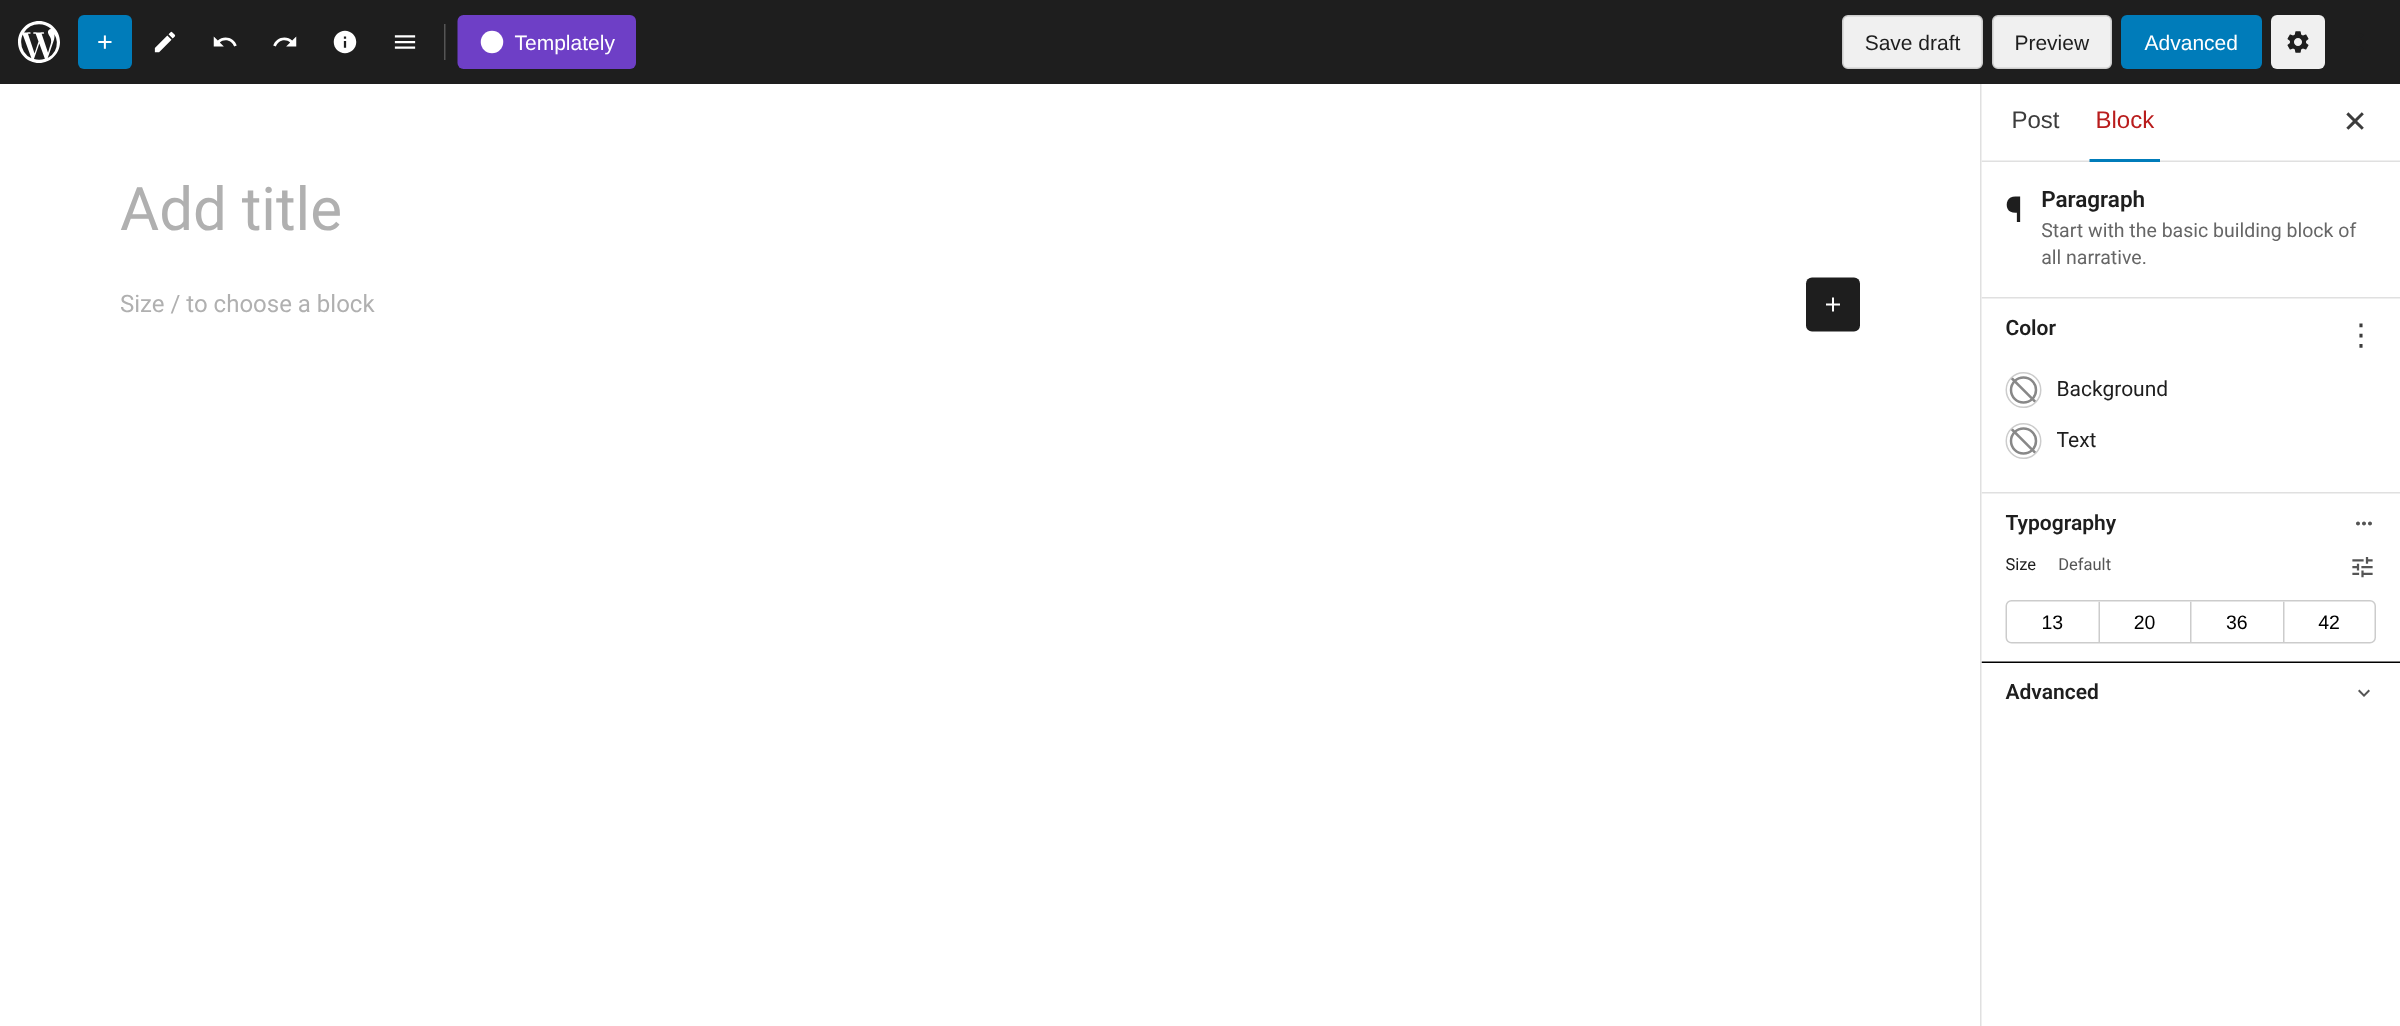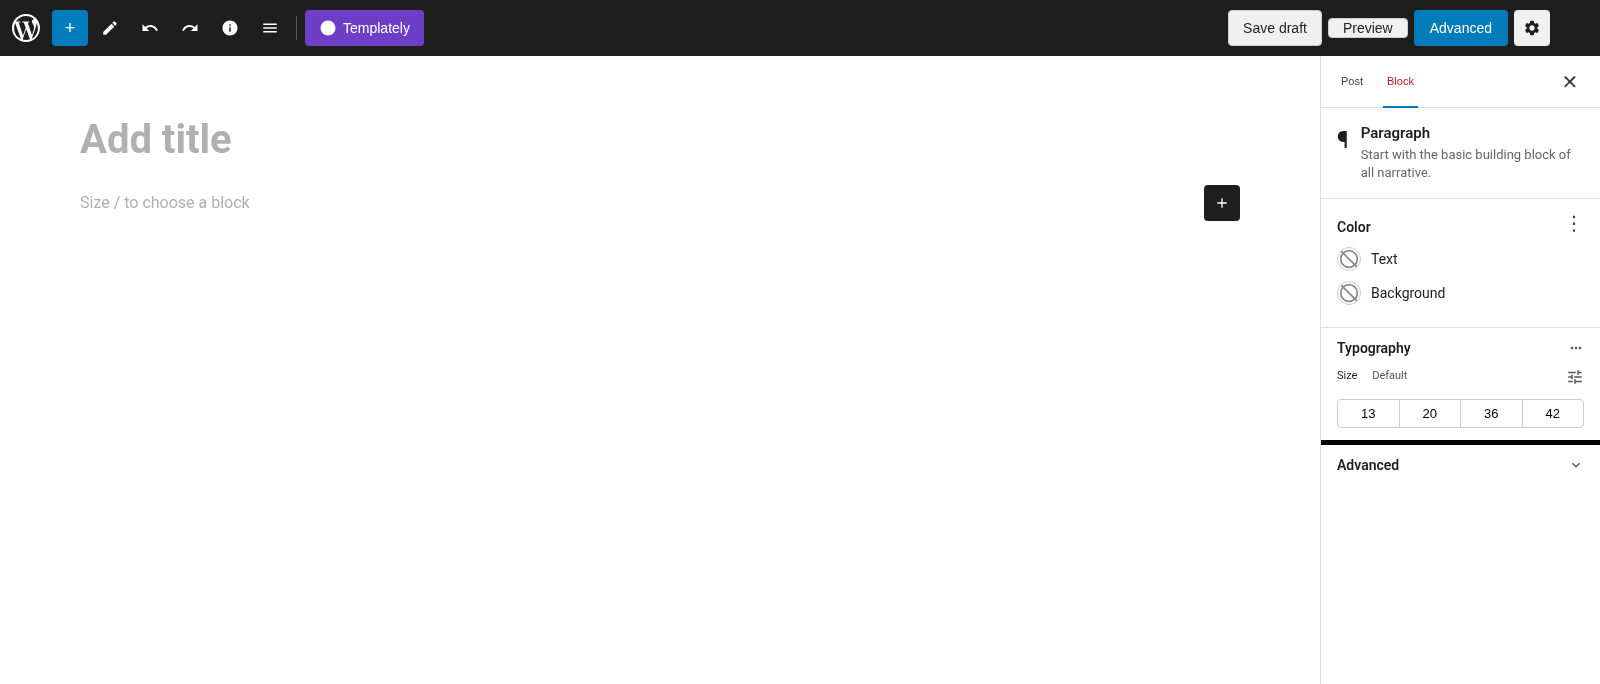--- a/index.html
+++ b/index.html
@@ -70,21 +70,21 @@
       cursor: pointer;
       font-size: 14px;
       color: #1e1e1e;
       background: #f0f0f0;
     }
     .btn-preview {
       background: transparent;
       border: 1px solid #ccc;
       border-radius: 4px;
       padding: 0 14px;
-      height: 20px;
+      height: 36px;
       cursor: pointer;
       font-size: 14px;
       color: #1e1e1e;
       background: #f0f0f0;
     }
     .btn-publish {
       background: #007cba;
       color: white;
       border: none;
       border-radius: 4px;
@@ -123,21 +123,21 @@
     
     .editor-area {
       flex: 1;
       background: #fff;
       padding: 60px 80px;
       overflow-y: auto;
       position: relative;
     }
     .post-title {
       font-size: 40px;
-      font-weight: 700;
+      font-weight: 400;
       color: #1e1e1e;
       border: none;
       outline: none;
       width: 100%;
       margin-bottom: 30px;
       font-family: inherit;
       background: transparent;
     }
     .post-title::placeholder { color: #b0b0b0; }
     .block-placeholder {
@@ -179,21 +179,21 @@
       border-bottom: 1px solid #e0e0e0;
       padding: 0 16px;
       height: 52px;
       flex-shrink: 0;
     }
     .sidebar-tab {
       padding: 0 4px;
       height: 52px;
       display: flex;
       align-items: center;
-      font-size: 11px;
+      font-size: 16px;
       font-weight: 500;
       color: #3c3c3c;
       cursor: pointer;
       border-bottom: 2px solid transparent;
       margin-right: 16px;
       background: transparent;
       border-top: none;
       border-left: none;
       border-right: none;
     }
@@ -237,21 +237,21 @@
       line-height: 1.4;
     }
 
     
     .section {
       border-bottom: 1px solid #e0e0e0;
       padding: 12px 16px;
     }
     .section-header {
       display: flex;
-      align-items: flex-end;
+      align-items: flex-start;
       justify-content: space-between;
       margin-bottom: 12px;
     }
     .section-title {
       font-size: 14px;
       font-weight: 600;
       color: #1e1e1e;
     }
     .section-more-btn {
       background: transparent;
@@ -285,21 +285,21 @@
       display: flex; align-items: center; justify-content: center;
     }
     .color-swatch-slash svg { width: 20px; height: 20px; }
     .color-label {
       font-size: 14px;
       color: #1e1e1e;
     }
 
     
     .typography-section {
-      border-bottom: 5px solid #000000;
+      border-bottom: 1px solid #000000;
       padding: 12px 16px;
     }
     .size-label {
       font-size: 11px;
       color: #1e1e1e;
       margin-bottom: 8px;
       display: flex;
       align-items: center;
       gap: 6px;
     }
@@ -444,32 +444,32 @@
       </div>
       <div class="color-row">
         <div class="color-swatch">
           <div class="color-swatch-slash">
             <svg viewBox="0 0 24 24" fill="none" stroke="#888" stroke-width="2">
                 <line x1="2" y1="2" x2="22" y2="22"></line>
                 <circle cx="12" cy="12" r="10"></circle>
               </svg>
           </div>
         </div>
-        <span class="color-label">Text</span>
+        <span class="color-label">Background</span>
       </div>
       <div class="color-row">
         <div class="color-swatch">
           <div class="color-swatch-slash">
             <svg viewBox="0 0 24 24" fill="none" stroke="#888" stroke-width="2">
                 <line x1="2" y1="2" x2="22" y2="22"></line>
                 <circle cx="12" cy="12" r="10"></circle>
               </svg>
           </div>
         </div>
-        <span class="color-label">Background</span>
+        <span class="color-label">Text</span>
       </div>
     </div>
 
     <div class="typography-section">
       <div class="section-header">
         <span class="section-title">Typography</span>
         <button class="section-more-btn">
           <svg width="16" height="16" viewBox="0 0 24 24" fill="#555">
               <path d="M6 10c-1.1 0-2 .9-2 2s.9 2 2 2 2-.9 2-2-.9-2-2-2zm12 0c-1.1 0-2 .9-2 2s.9 2 2 2 2-.9 2-2-.9-2-2-2zm-6 0c-1.1 0-2 .9-2 2s.9 2 2 2 2-.9 2-2-.9-2-2-2z"></path>
             </svg>

